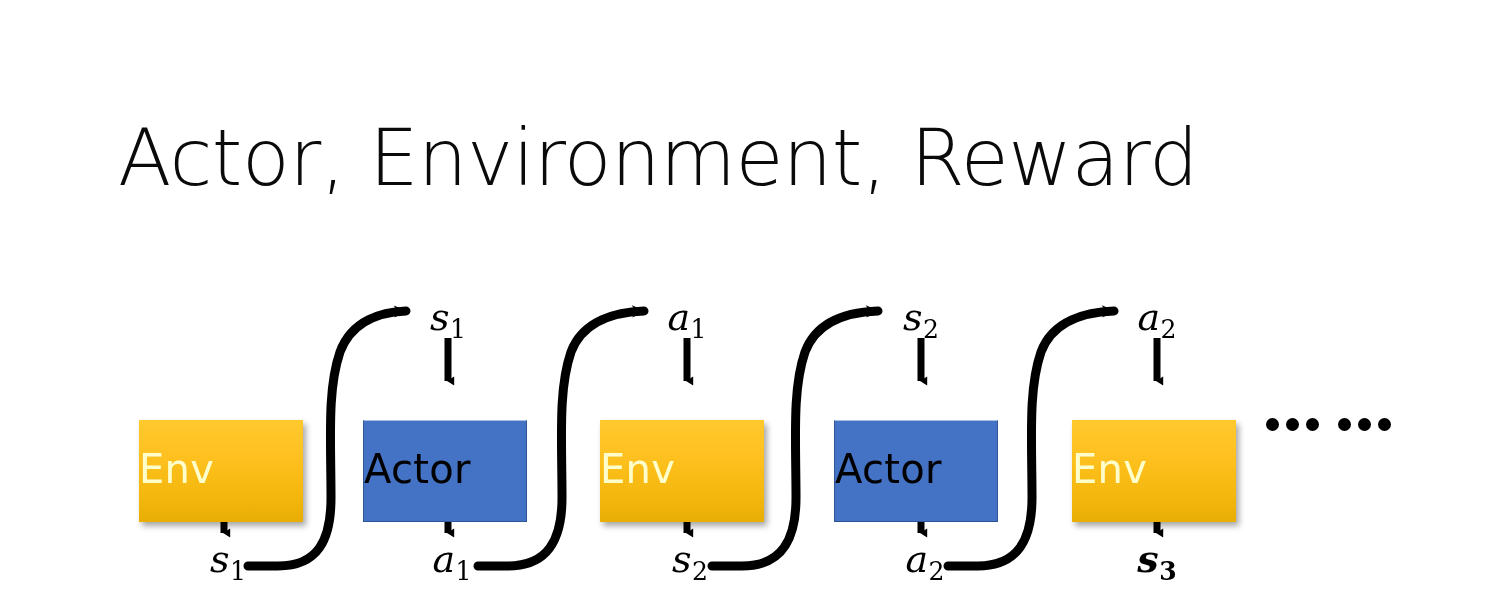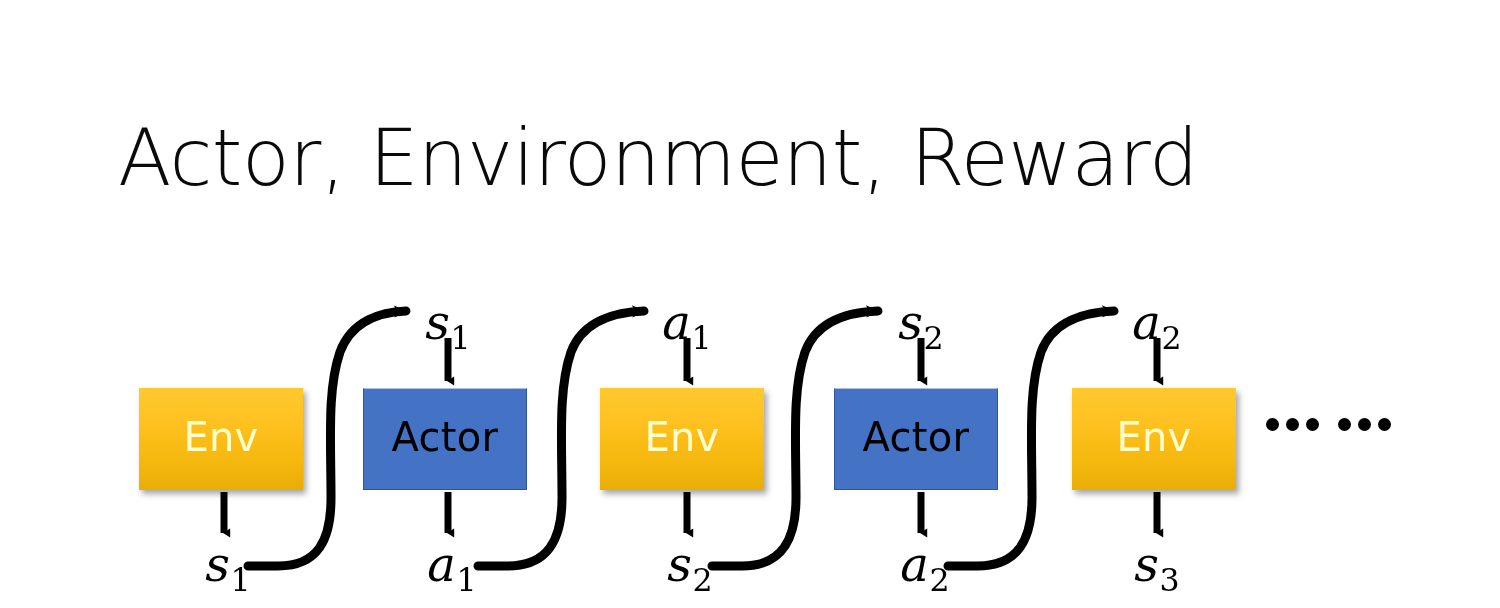--- a/index.html
+++ b/index.html
@@ -47,26 +47,26 @@
   }
 
   
   .node-box {
     position: absolute;
     width: 164px;
     height: 102px;
     box-sizing: border-box;
     display: flex;
     align-items: center;
-    justify-content: center;
     font-family: "DejaVu Sans", "Liberation Sans", sans-serif;
     font-size: 40px;
     font-weight: 400;
     letter-spacing: 0.3px;
     line-height: 1;
+    margin-top: 32px;
   }
   .node-box.env {
     background: linear-gradient(180deg, #FFC92E 0%, #FFC222 30%, #F5B80E 72%, #E8AE06 100%);
     color: #FFFFCC;
     box-shadow: 3px 4px 6px rgba(0,0,0,0.35);
     border: none;
   }
   .node-box.actor {
     background: #4472C4;
     color: #000000;
@@ -77,21 +77,21 @@
   .node-label {
     display: block;
     transform: translateY(-2px);
   }
 
   
   .math-label {
     position: absolute;
     font-family: "DejaVu Serif", "Liberation Serif", serif;
     font-style: italic;
-    font-size: 48px;
+    font-size: 38px;
     color: #000000;
     white-space: nowrap;
     line-height: 1;
     transform: translateX(-50%);
   }
   .math-label .sub {
     font-size: 0.66em;
     font-style: normal;
     vertical-align: -0.32em;
     margin-left: 0.5px;
@@ -194,21 +194,21 @@
   <div class="math-label" style="left:1157px; top:298px;"><span>a</span><span class="sub">2</span></div>
 
   <div class="math-label" style="left:228px; top:540px;"><span>s</span><span class="sub">1</span></div>
 
   <div class="math-label" style="left:452px; top:540px;"><span>a</span><span class="sub">1</span></div>
 
   <div class="math-label" style="left:690px; top:540px;"><span>s</span><span class="sub">2</span></div>
 
   <div class="math-label" style="left:925px; top:540px;"><span>a</span><span class="sub">2</span></div>
 
-  <div class="math-label" style="left:1157px; top:540px;"><span>s</span><span class="sub">3</span></div>
+  <div class="math-label" style="left:1157px; top:540px;font-weight:bold;"><span>s</span><span class="sub">3</span></div>
 
   <div id="trailing-ellipsis">
     <span class="dot"></span>
     <span class="dot"></span>
     <span class="dot"></span>
     <span class="gap"></span>
     <span class="dot"></span>
     <span class="dot"></span>
     <span class="dot"></span>
   </div>

